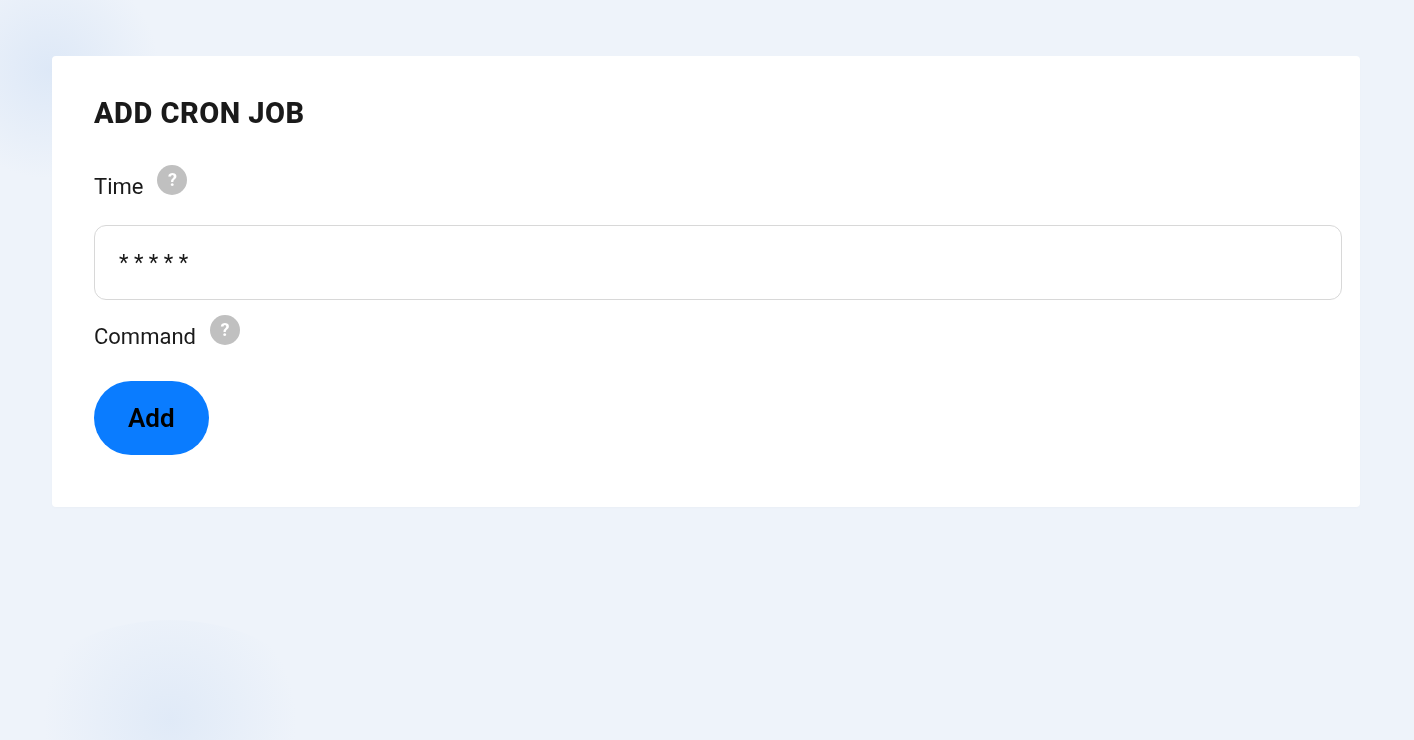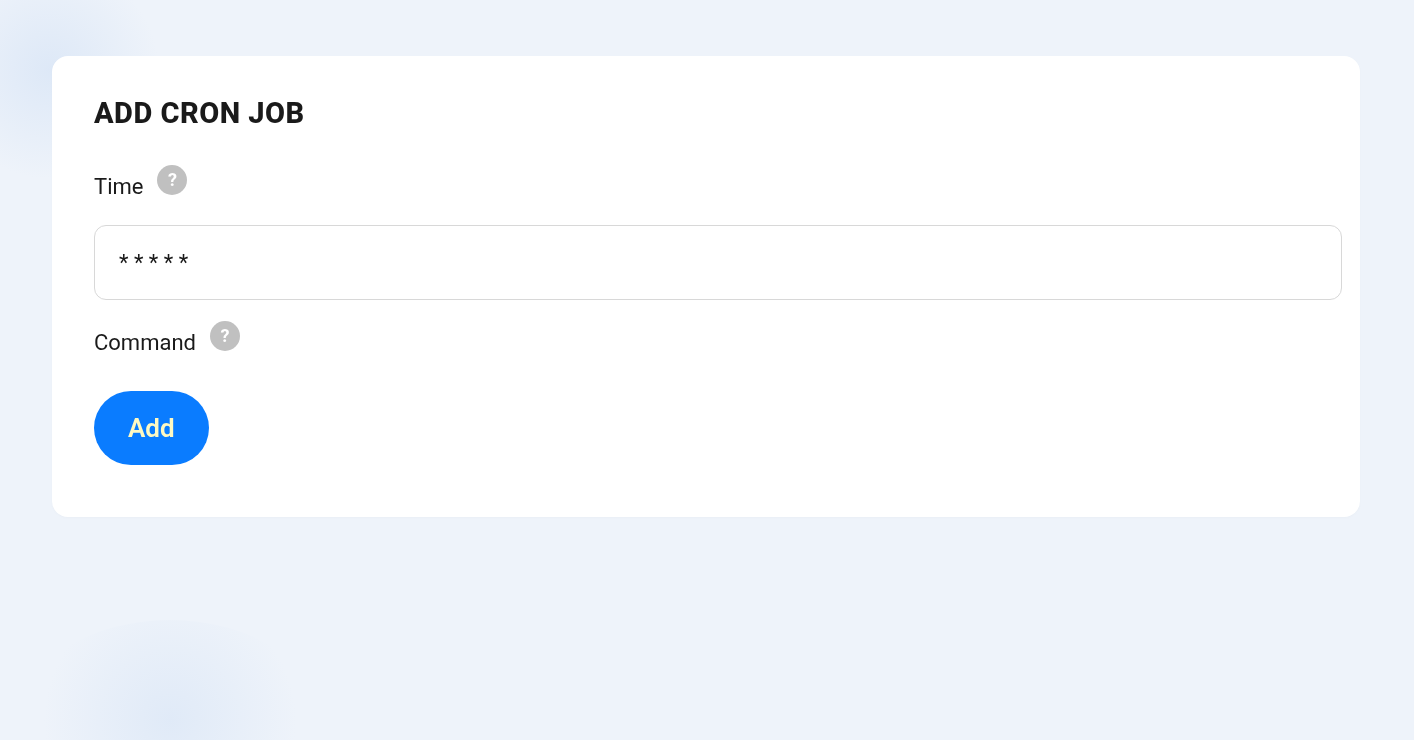--- a/index.html
+++ b/index.html
@@ -39,36 +39,36 @@
       height: 200px;
       background: radial-gradient(circle, rgba(210,225,245,0.5) 0%, rgba(238,243,250,0) 70%);
       border-radius: 50%;
       z-index: 0;
     }
     
     .card {
       position: relative;
       z-index: 1;
       background: #ffffff;
-      border-radius: 16px;
+      border-radius: 4px;
       margin: 56px 54px 0 52px;
       padding: 40px 18px 52px 42px;
       box-shadow: 0 1px 3px rgba(0,0,0,0.02);
     }
     
     .card-title {
       font-size: 29px;
       font-weight: 800;
       letter-spacing: 0.5px;
       color: #1a1a1a;
       margin-bottom: 44px;
     }
     
     .field-group {
-      margin-bottom: 30px;
+      margin-bottom: 24px;
     }
     
     .field-label-row {
       display: flex;
       align-items: center;
       margin-bottom: 26px;
     }
     
     .field-label {
       font-size: 22px;
@@ -104,21 +104,21 @@
       outline: none;
       background: #ffffff;
     }
     
     .text-input::placeholder {
       color: #1a1a1a;
     }
     
     .add-button {
       background: #0a7cff;
-      color: #fef9c3;
+      color: #000000;
       border: none;
       border-radius: 40px;
       padding: 22px 34px;
       font-size: 26px;
       font-weight: 600;
       cursor: pointer;
       margin-top: 6px;
       font-family: inherit;
     }
   </style>

